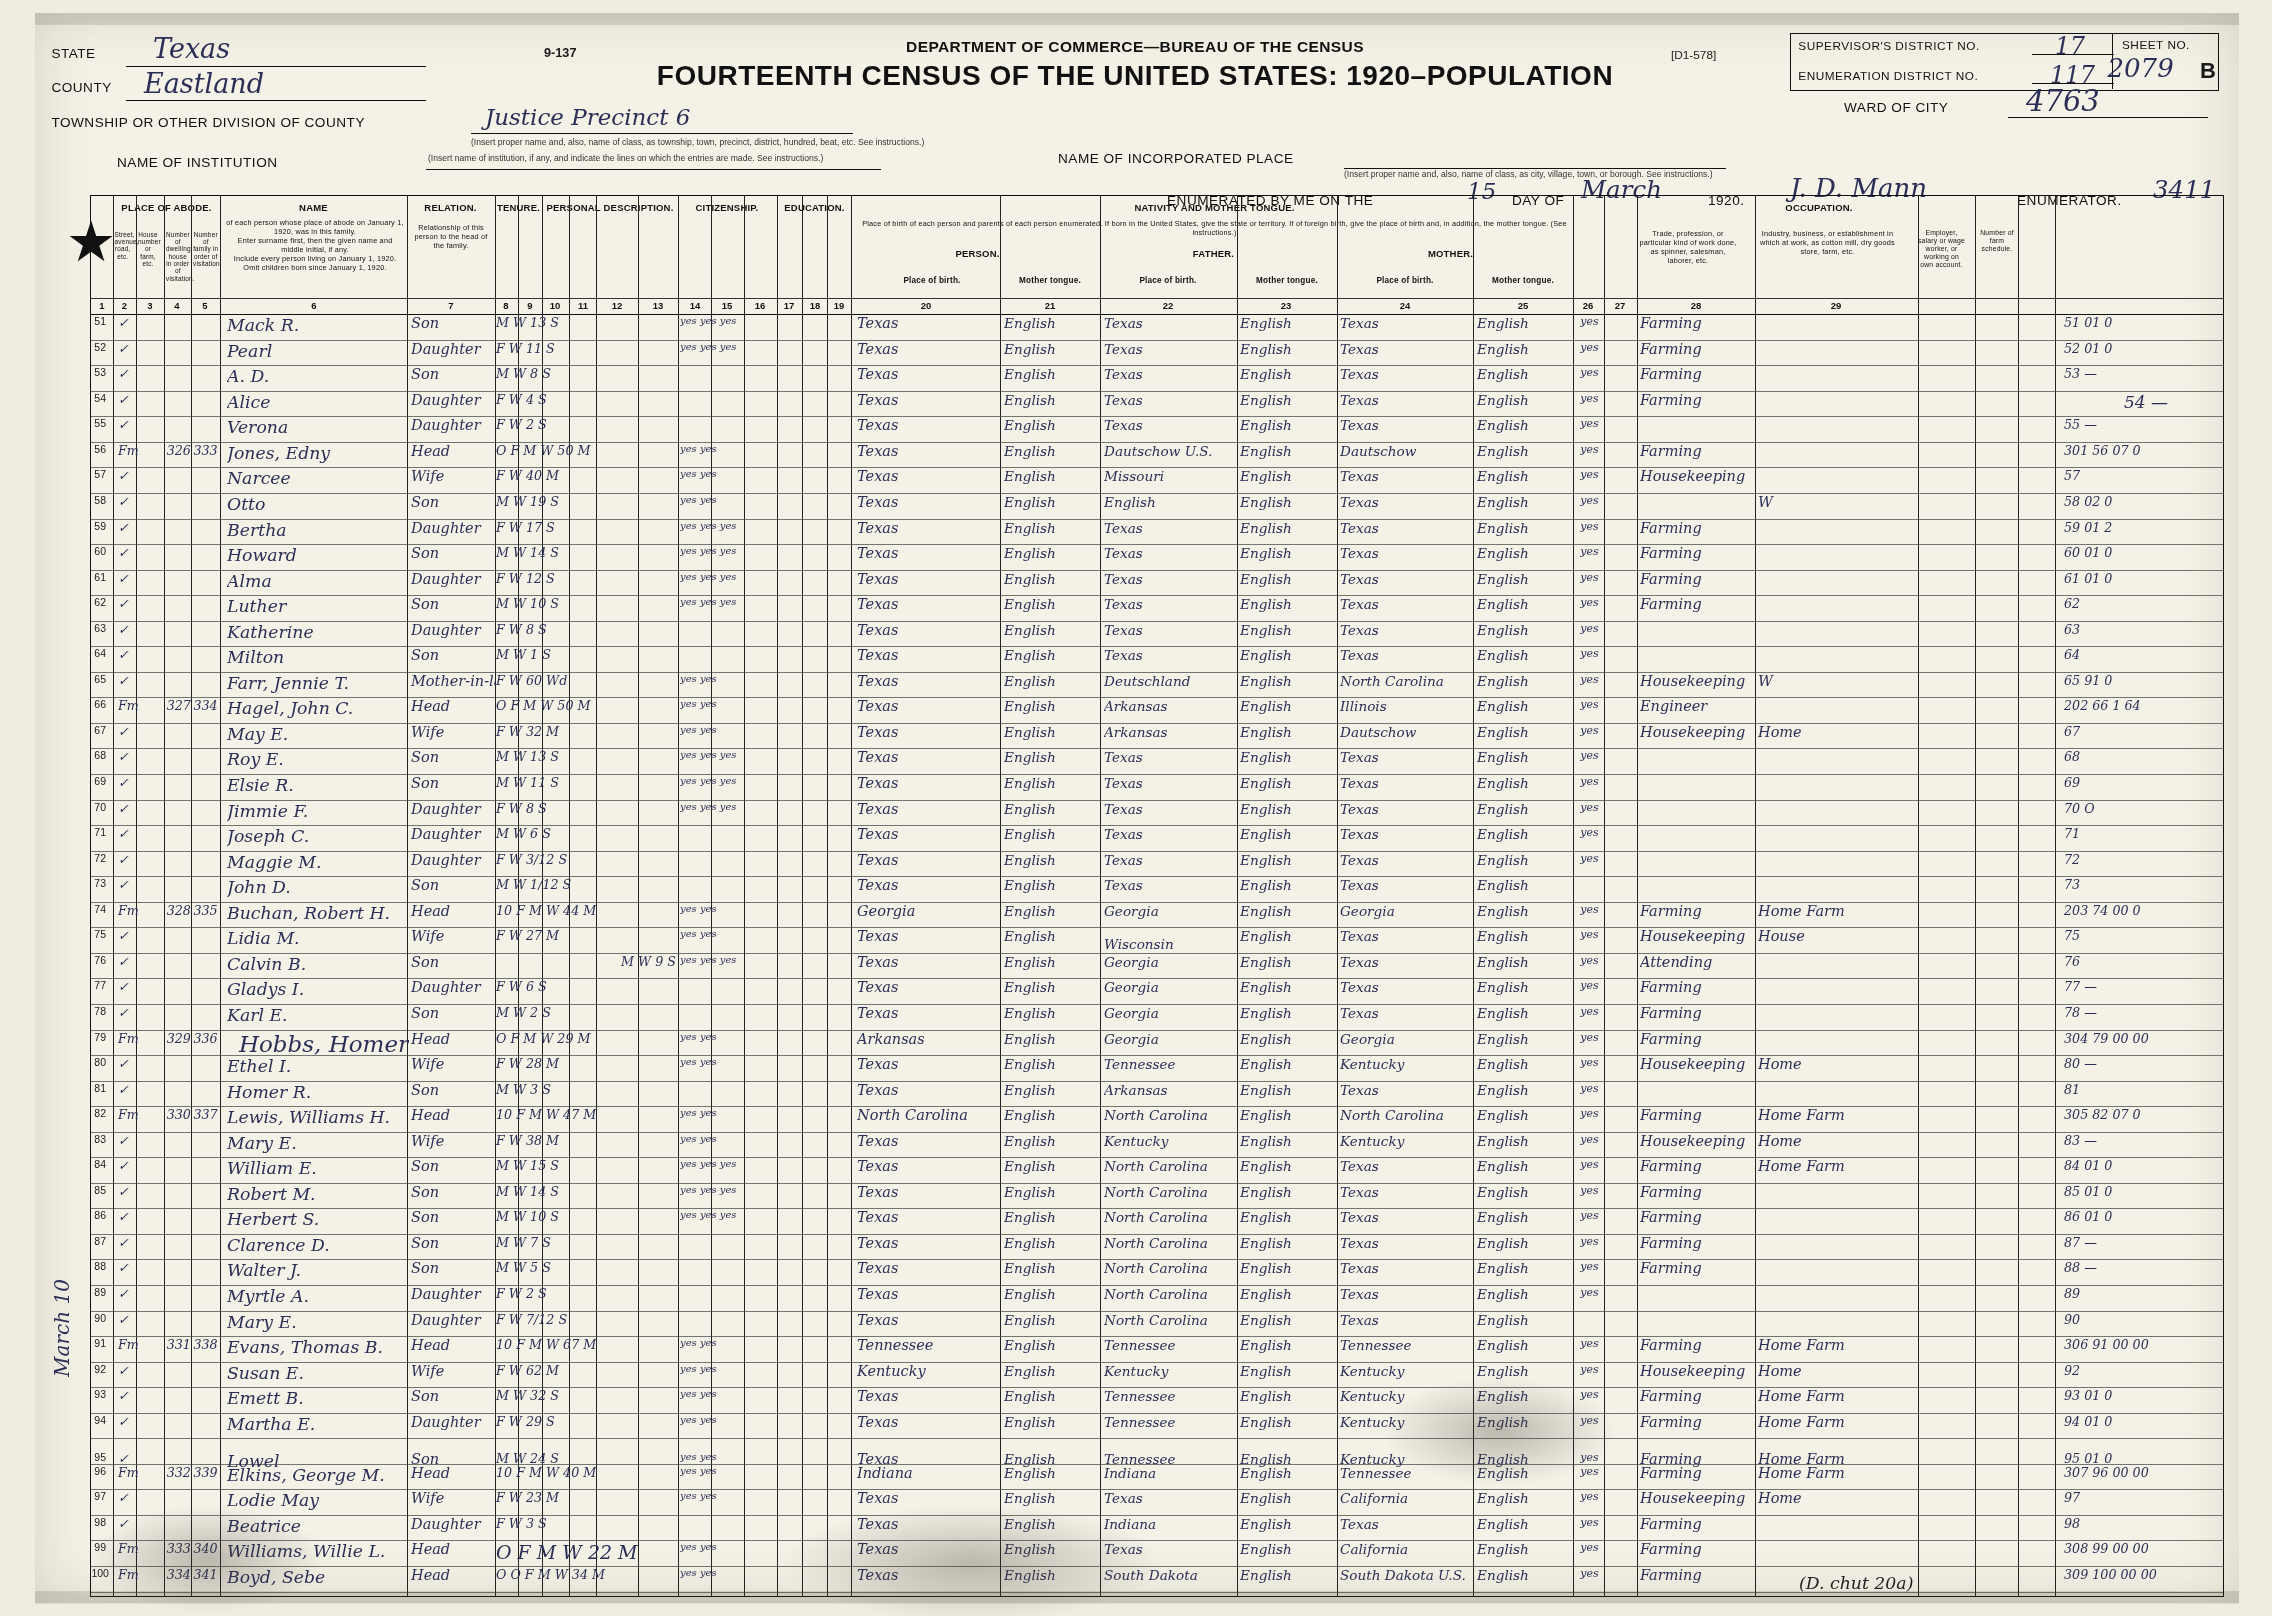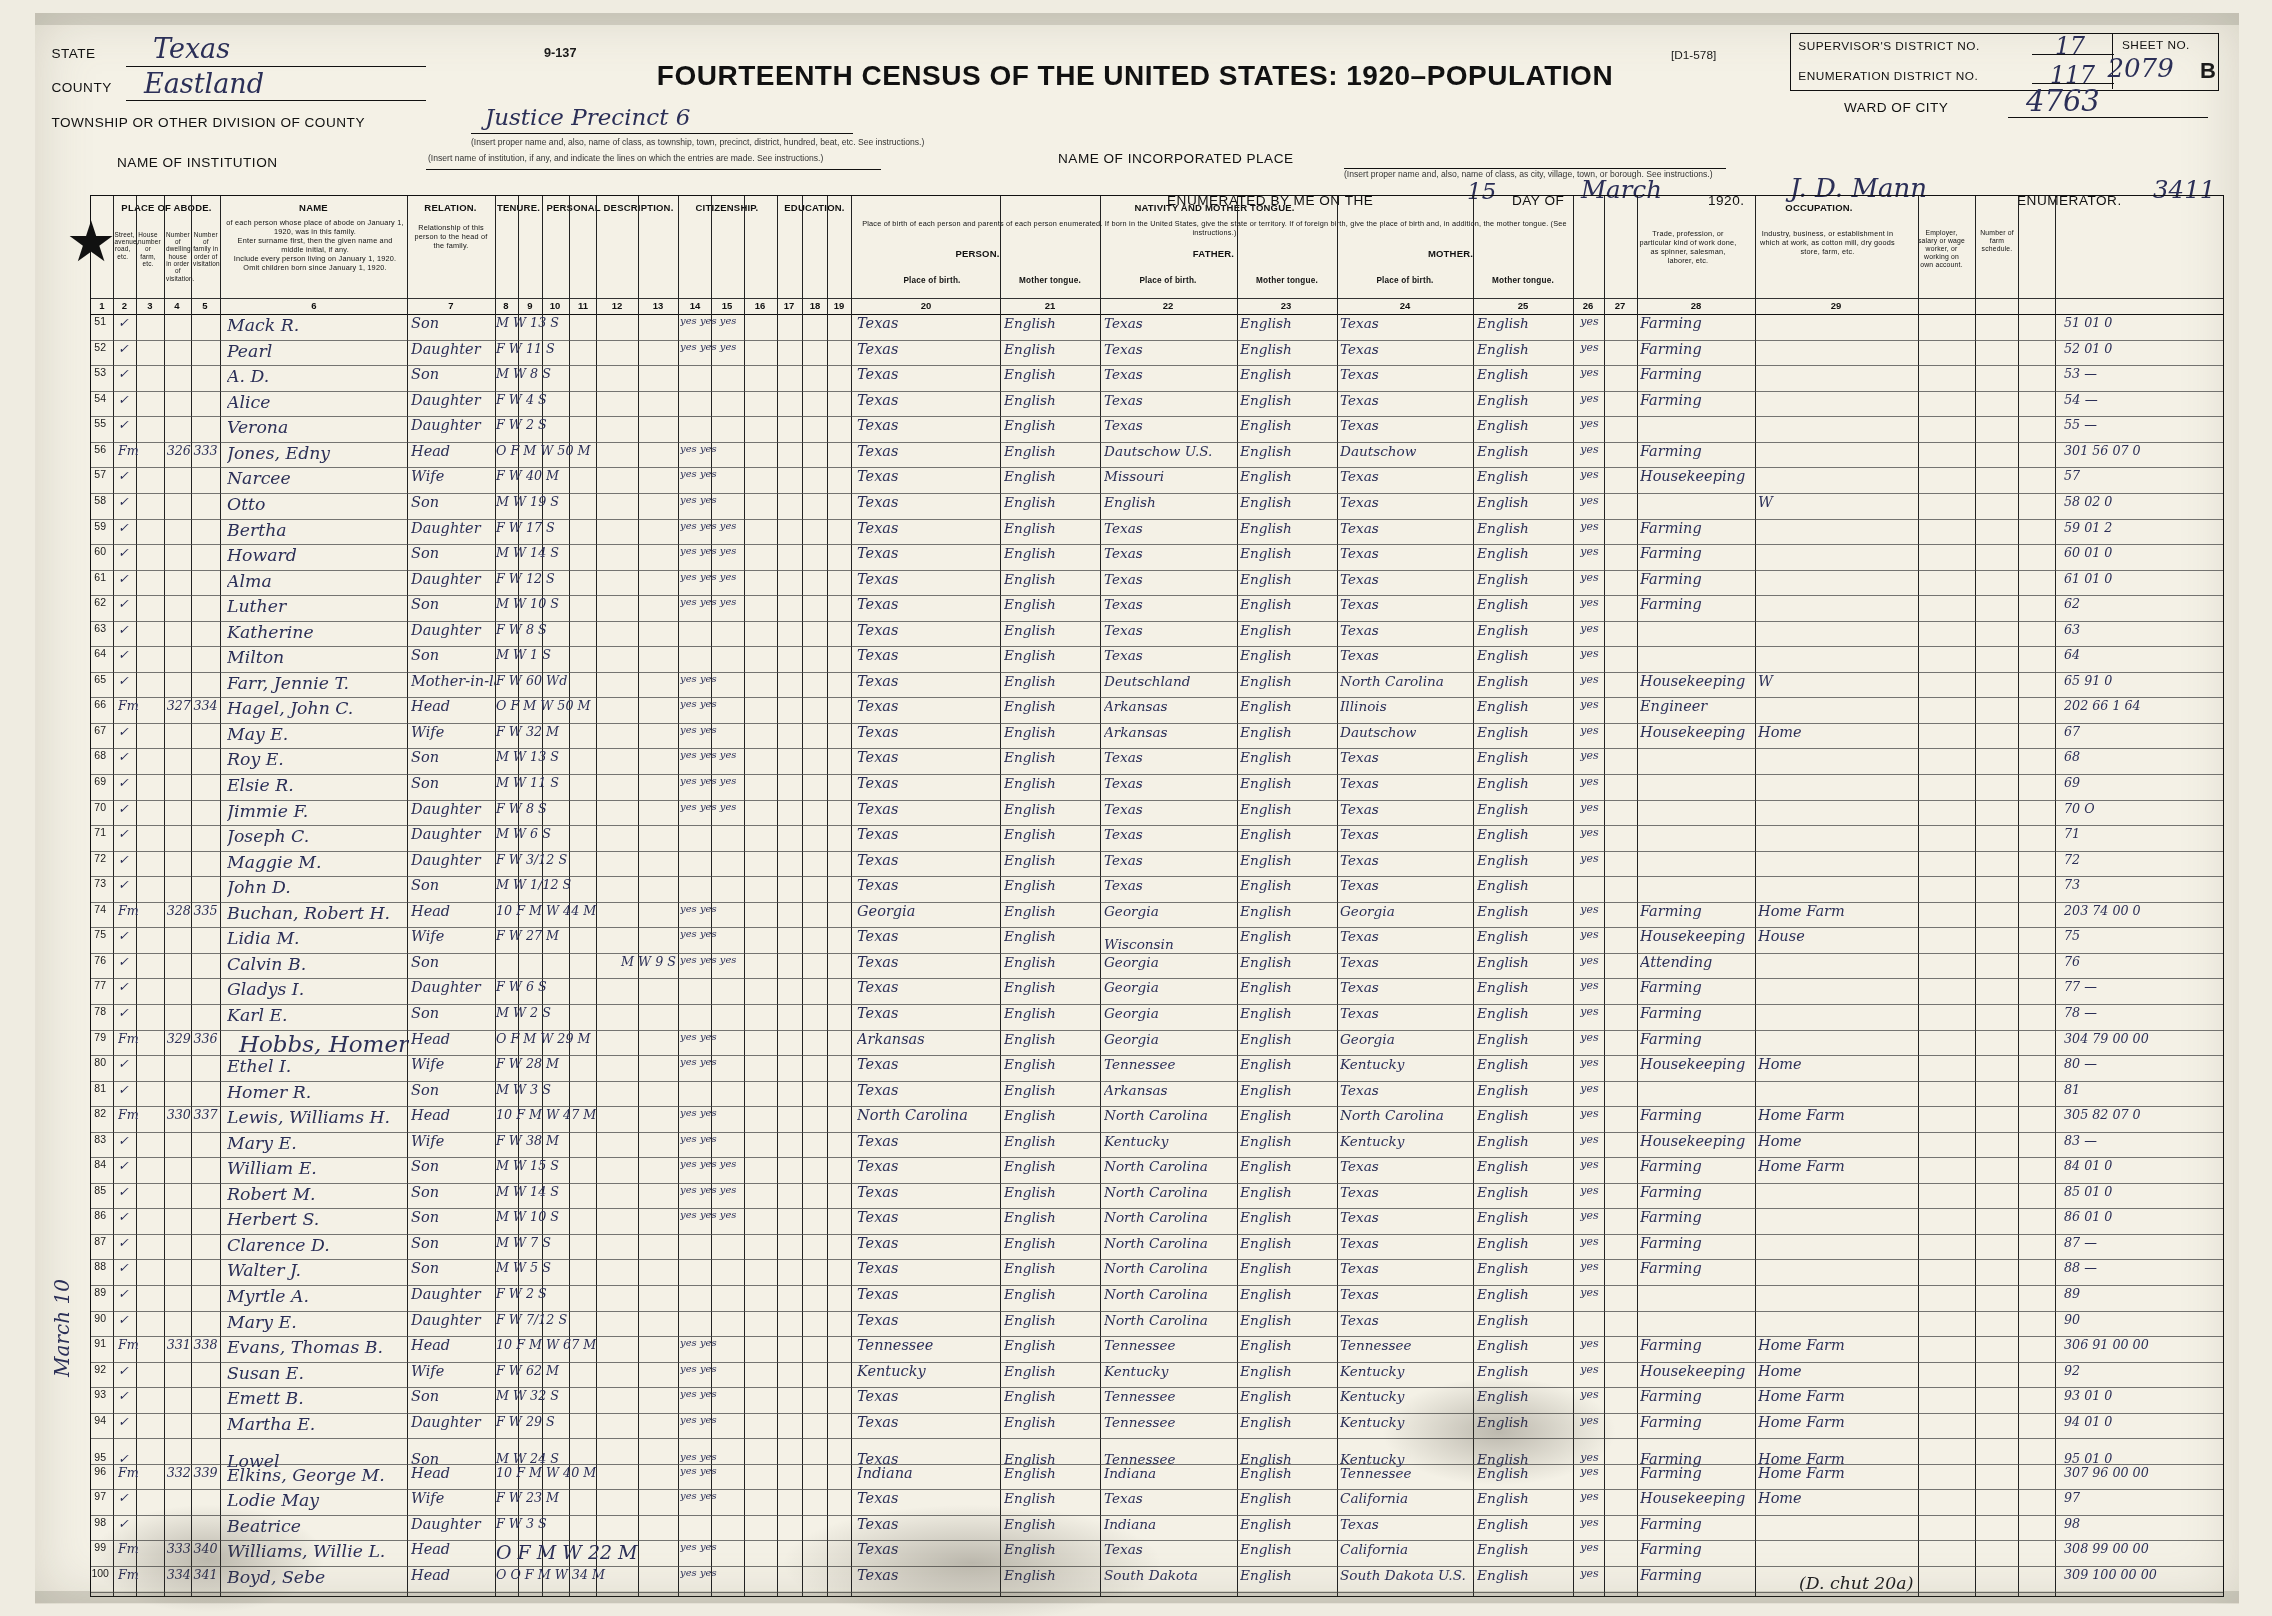--- a/index.html
+++ b/index.html
@@ -95,20 +95,21 @@
       <div class="hw" style="position:absolute;left:450px;top:91px;font-size:23px;">Justice Precinct 6</div>
       <div class="tiny" style="position:absolute;left:436px;top:124px;">(Insert proper name and, also, name of class, as township, town, precinct, district, hundred, beat, etc. See instructions.)</div>
 
       <div class="lbl" style="left:82px;top:142px;">NAME OF INSTITUTION</div>
       <div class="ul" style="left:391px;top:156px;width:455px;"></div>
       <div class="tiny" style="position:absolute;left:393px;top:140px;">(Insert name of institution, if any, and indicate the lines on which the entries are made. See instructions.)</div>
 
       <div class="pr" style="position:absolute;left:509px;top:33px;font-size:12.7px;font-weight:bold;">9-137</div>
       <div class="pr" style="position:absolute;left:1636px;top:35px;font-size:11.8px;">[D1-578]</div>
 
+      <div class="title-sub">DEPARTMENT OF COMMERCE—BUREAU OF THE CENSUS</div>
       <div class="title-main">FOURTEENTH CENSUS OF THE UNITED STATES: 1920–POPULATION</div>
 
       <div class="lbl" style="left:1023px;top:138px;">NAME OF INCORPORATED PLACE</div>
       <div class="ul" style="left:1309px;top:155px;width:382px;"></div>
       <div class="tiny" style="position:absolute;left:1309px;top:156px;">(Insert proper name and, also, name of class, as city, village, town, or borough. See instructions.)</div>
 
       <div class="lbl" style="left:1132px;top:180px;">ENUMERATED BY ME ON THE</div>
       <div class="hw" style="position:absolute;left:1432px;top:165px;font-size:23px;">15</div>
       <div class="lbl" style="left:1477px;top:180px;">DAY OF</div>
       <div class="hw" style="position:absolute;left:1546px;top:162px;font-size:24.5px;">March</div>
@@ -303,21 +304,21 @@
             <div class="cell hw" style="left: 320px; top: 1.8px; width: 84px; font-size: 14.5px; text-align: left; overflow: hidden;">Daughter</div>
             <div class="cell hw" style="left: 405px; top: 1.8px; width: 180px; font-size: 12.7px; text-align: left; overflow: hidden;">F W 4 S</div>
             <div class="cell hw" style="left: 766px; top: 1.8px; width: 144px; font-size: 14.5px; text-align: left; overflow: hidden;">Texas</div>
             <div class="cell hw" style="left: 913px; top: 1.8px; width: 95px; font-size: 13.6px; text-align: left; overflow: hidden;">English</div>
             <div class="cell hw" style="left: 1013px; top: 1.8px; width: 131px; font-size: 13.6px; text-align: left; overflow: hidden;">Texas</div>
             <div class="cell hw" style="left: 1149px; top: 1.8px; width: 95px; font-size: 13.6px; text-align: left; overflow: hidden;">English</div>
             <div class="cell hw" style="left: 1249px; top: 1.8px; width: 131px; font-size: 13.6px; text-align: left; overflow: hidden;">Texas</div>
             <div class="cell hw" style="left: 1386px; top: 1.8px; width: 95px; font-size: 13.6px; text-align: left; overflow: hidden;">English</div>
             <div class="cell hw" style="left: 1484px; top: 1.8px; width: 29px; font-size: 11px; text-align: center; overflow: hidden;">yes</div>
             <div class="cell hw" style="left: 1549px; top: 1.8px; width: 115px; font-size: 14.5px; text-align: left; overflow: hidden;">Farming</div>
-            <div class="cell hw" style="left: 1973px; top: 1.8px; width: 164px; font-size: 13px; text-align: left; overflow: hidden;">54 —</div>
+            <div class="cell hw" style="left: 1973px; top: 1.8px; width: 164px; font-size: 17px; text-align: center; overflow: hidden;">54 —</div>
           </div>
           <div class="rowline" style="top: 246px;"></div>
           <div style="position: absolute; left: 0px; right: 0px; top: 220px; height: 25.5px;">
             <div class="cell pr" style="left: -1.8px; top: 1.8px; width: 22px; font-size: 10.5px; text-align: center; overflow: hidden;">55</div>
             <div class="cell hw" style="left: 27px; top: 1.8px; width: 40px; font-size: 12.7px; text-align: left; overflow: hidden;">✓</div>
             <div class="cell hw" style="left: 136px; top: 1.8px; width: 182px; font-size: 17.3px; text-align: left; overflow: hidden;">Verona</div>
             <div class="cell hw" style="left: 320px; top: 1.8px; width: 84px; font-size: 14.5px; text-align: left; overflow: hidden;">Daughter</div>
             <div class="cell hw" style="left: 405px; top: 1.8px; width: 180px; font-size: 12.7px; text-align: left; overflow: hidden;">F W 2 S</div>
             <div class="cell hw" style="left: 766px; top: 1.8px; width: 144px; font-size: 14.5px; text-align: left; overflow: hidden;">Texas</div>
             <div class="cell hw" style="left: 913px; top: 1.8px; width: 95px; font-size: 13.6px; text-align: left; overflow: hidden;">English</div>

